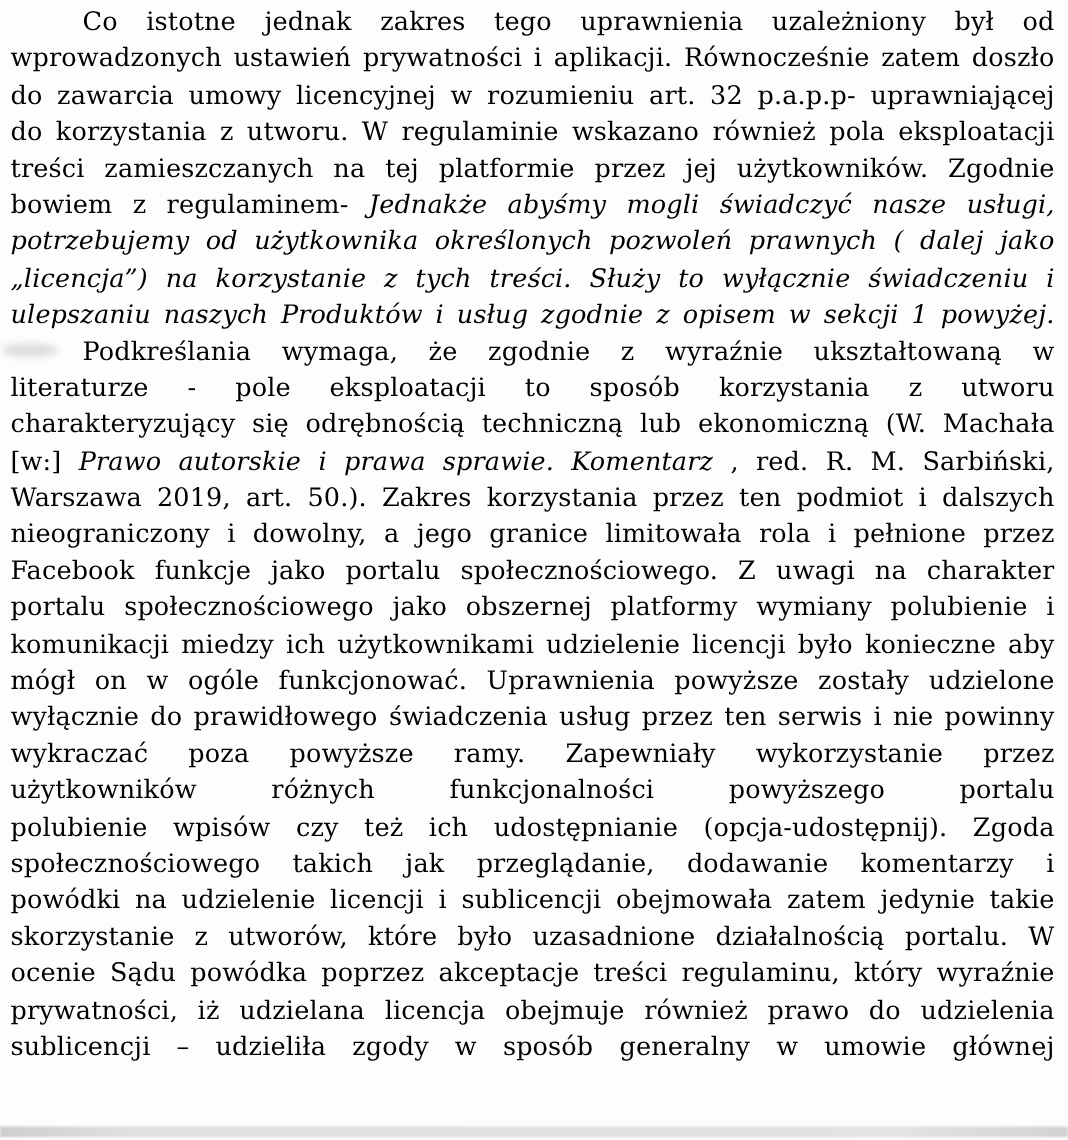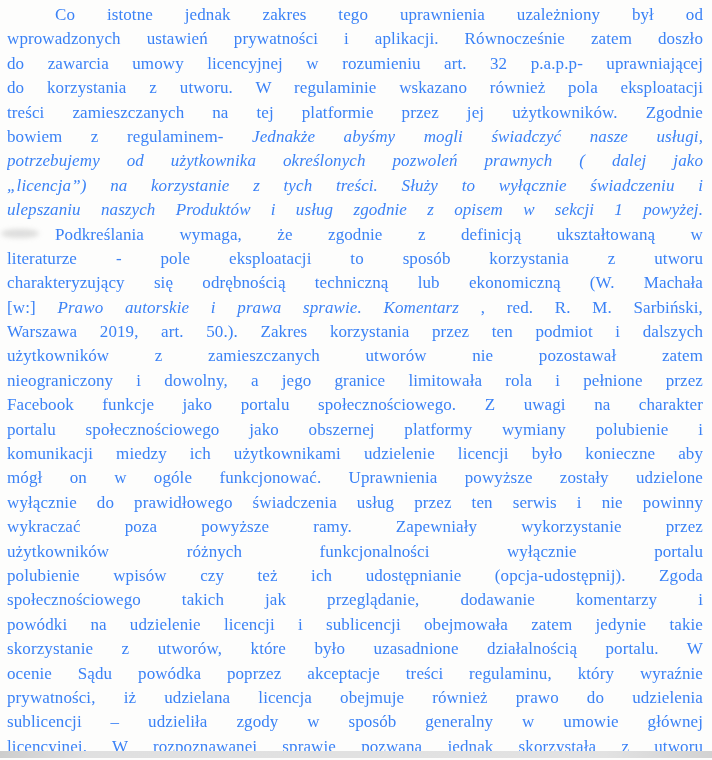--- a/index.html
+++ b/index.html
@@ -52,49 +52,47 @@
     right: 0;
     bottom: 2px;
     height: 7px;
     background: linear-gradient(to right, #cdcdcd, #e0e0e0 12%, #e2e2e2 85%, #d2d2d2);
     filter: blur(0.6px);
   }
 </style>
 </head>
 <body style="background: rgb(253, 253, 252);">
 
-<div class="page" style="color: #3b82f6; font-family: Liberation Serif, serif;">
+<div class="page" style="color: #000000;">
   <div class="text-block" id="text-block">
       <div class="line indent"><span class="run">Co istotne jednak zakres tego uprawnienia uzależniony był od</span> </div>
       <div class="line"><span class="run">wprowadzonych ustawień prywatności i aplikacji. Równocześnie zatem doszło</span> </div>
       <div class="line"><span class="run">do zawarcia umowy licencyjnej w rozumieniu art. 32 p.a.p.p- uprawniającej</span> </div>
       <div class="line"><span class="run">do korzystania z utworu. W regulaminie wskazano również pola eksploatacji</span> </div>
       <div class="line"><span class="run">treści zamieszczanych na tej platformie przez jej użytkowników. Zgodnie</span> </div>
       <div class="line"><span class="run">bowiem z regulaminem- </span> <span class="run italic">Jednakże abyśmy mogli świadczyć nasze usługi,</span> </div>
       <div class="line"><span class="run italic">potrzebujemy od użytkownika określonych pozwoleń prawnych ( dalej jako</span> </div>
       <div class="line"><span class="run italic">„licencja”) na korzystanie z tych treści. Służy to wyłącznie świadczeniu i</span> </div>
       <div class="line"><span class="run italic">ulepszaniu naszych Produktów i usług zgodnie z opisem w sekcji 1 powyżej.</span> </div>
-      <div class="line indent"><span class="run">Podkreślania wymaga, że zgodnie z definicją ukształtowaną w</span> </div>
+      <div class="line indent"><span class="run">Podkreślania wymaga, że zgodnie z wyraźnie ukształtowaną w</span> </div>
       <div class="line"><span class="run">literaturze - pole eksploatacji to sposób korzystania z utworu</span> </div>
       <div class="line"><span class="run">charakteryzujący się odrębnością techniczną lub ekonomiczną (W. Machała</span> </div>
       <div class="line"><span class="run">[w:] </span> <span class="run italic">Prawo autorskie i prawa sprawie. Komentarz</span> <span class="run">, red. R. M. Sarbiński,</span> </div>
       <div class="line"><span class="run">Warszawa 2019, art. 50.). Zakres korzystania przez ten podmiot i dalszych</span> </div>
-      <div class="line"><span class="run">użytkowników z zamieszczanych utworów nie pozostawał zatem</span> </div>
       <div class="line"><span class="run">nieograniczony i dowolny, a jego granice limitowała rola i pełnione przez</span> </div>
       <div class="line"><span class="run">Facebook funkcje jako portalu społecznościowego. Z uwagi na charakter</span> </div>
       <div class="line"><span class="run">portalu społecznościowego jako obszernej platformy wymiany polubienie i</span> </div>
       <div class="line"><span class="run">komunikacji miedzy ich użytkownikami udzielenie licencji było konieczne aby</span> </div>
       <div class="line"><span class="run">mógł on w ogóle funkcjonować. Uprawnienia powyższe zostały udzielone</span> </div>
       <div class="line"><span class="run">wyłącznie do prawidłowego świadczenia usług przez ten serwis i nie powinny</span> </div>
       <div class="line"><span class="run">wykraczać poza powyższe ramy. Zapewniały wykorzystanie przez</span> </div>
-      <div class="line"><span class="run">użytkowników różnych funkcjonalności wyłącznie portalu</span> </div>
+      <div class="line"><span class="run">użytkowników różnych funkcjonalności powyższego portalu</span> </div>
       <div class="line"><span class="run">polubienie wpisów czy też ich udostępnianie (opcja-udostępnij). Zgoda</span> </div>
       <div class="line"><span class="run">społecznościowego takich jak przeglądanie, dodawanie komentarzy i</span> </div>
       <div class="line"><span class="run">powódki na udzielenie licencji i sublicencji obejmowała zatem jedynie takie</span> </div>
       <div class="line"><span class="run">skorzystanie z utworów, które było uzasadnione działalnością portalu. W</span> </div>
       <div class="line"><span class="run">ocenie Sądu powódka poprzez akceptacje treści regulaminu, który wyraźnie</span> </div>
       <div class="line"><span class="run">prywatności, iż udzielana licencja obejmuje również prawo do udzielenia</span> </div>
       <div class="line"><span class="run">sublicencji – udzieliła zgody w sposób generalny w umowie głównej</span> </div>
-      <div class="line"><span class="run">licencyjnej. W rozpoznawanej sprawie pozwana jednak skorzystała z utworu</span> </div>
     </div>
   <div class="scan-smudge"></div>
   <div class="page-edge-shadow"></div>
 </div>
 
 </body></html>

